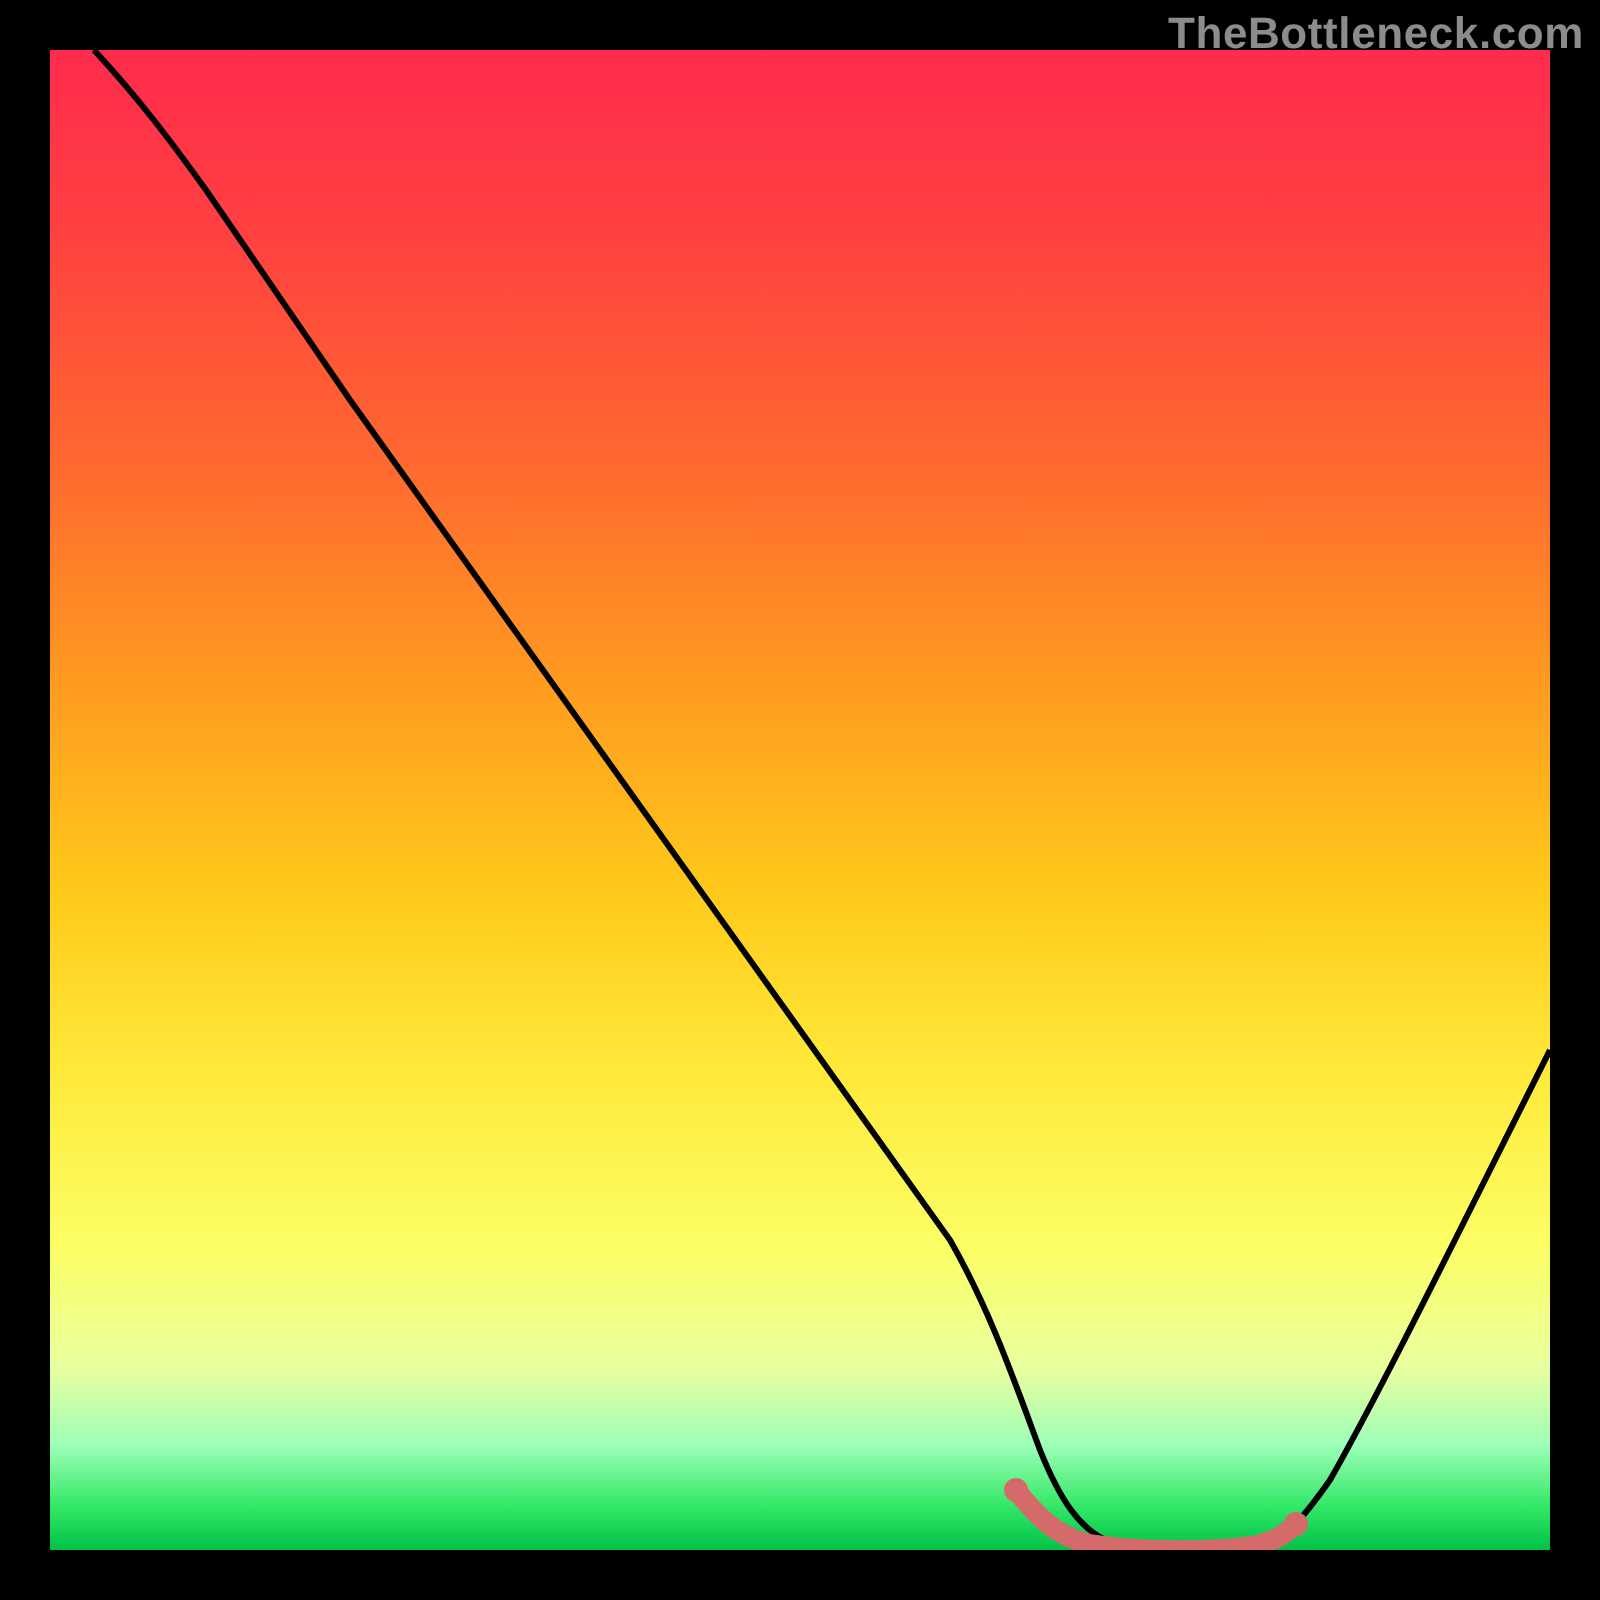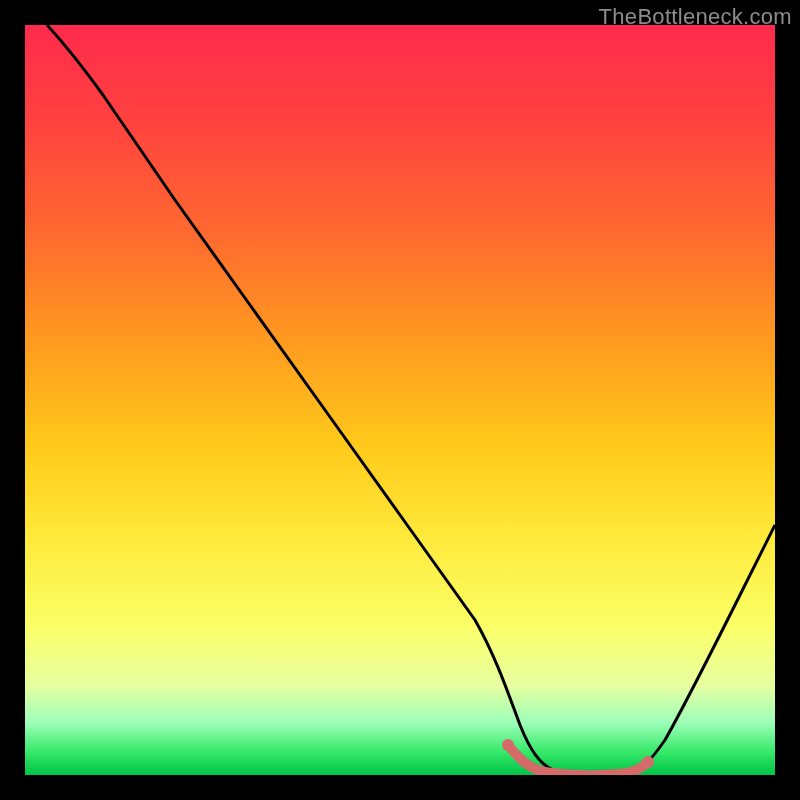--- a/index.html
+++ b/index.html
@@ -1,17 +1,17 @@
 <!DOCTYPE html>
 <html><head>
 <meta charset="utf-8">
 <style>
   html,body{margin:0;padding:0}
   body{width:800px;height:800px;background:#000;position:relative;font-family:Arial,Helvetica,sans-serif}
-  .watermark{position:absolute;top:4px;right:8px;color:#8c8c8c;font-size:22px;font-weight:400;letter-spacing:.3px}
+  .watermark{position:absolute;top:4px;right:8px;color:#8c8c8c;font-size:22px;font-weight:700;letter-spacing:.3px}
   .plot{position:absolute;left:25px;top:25px;width:750px;height:750px;background:linear-gradient(to bottom,
     #ff2b4d 0%,
     #ff4040 12%,
     #ff6a2f 28%,
     #ff9a20 42%,
     #ffc91a 56%,
     #ffe93a 68%,
     #fbff66 80%,
     #e8ffa0 88%,
     #9dffb8 93%,

